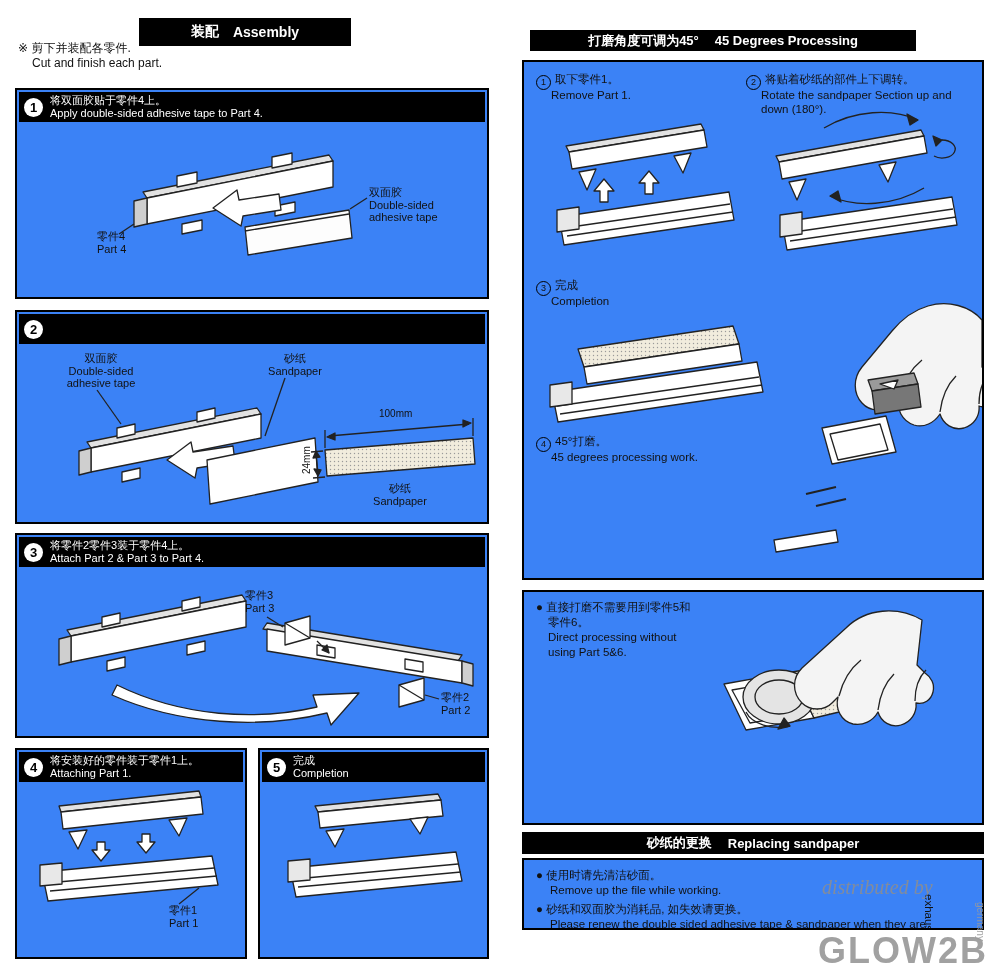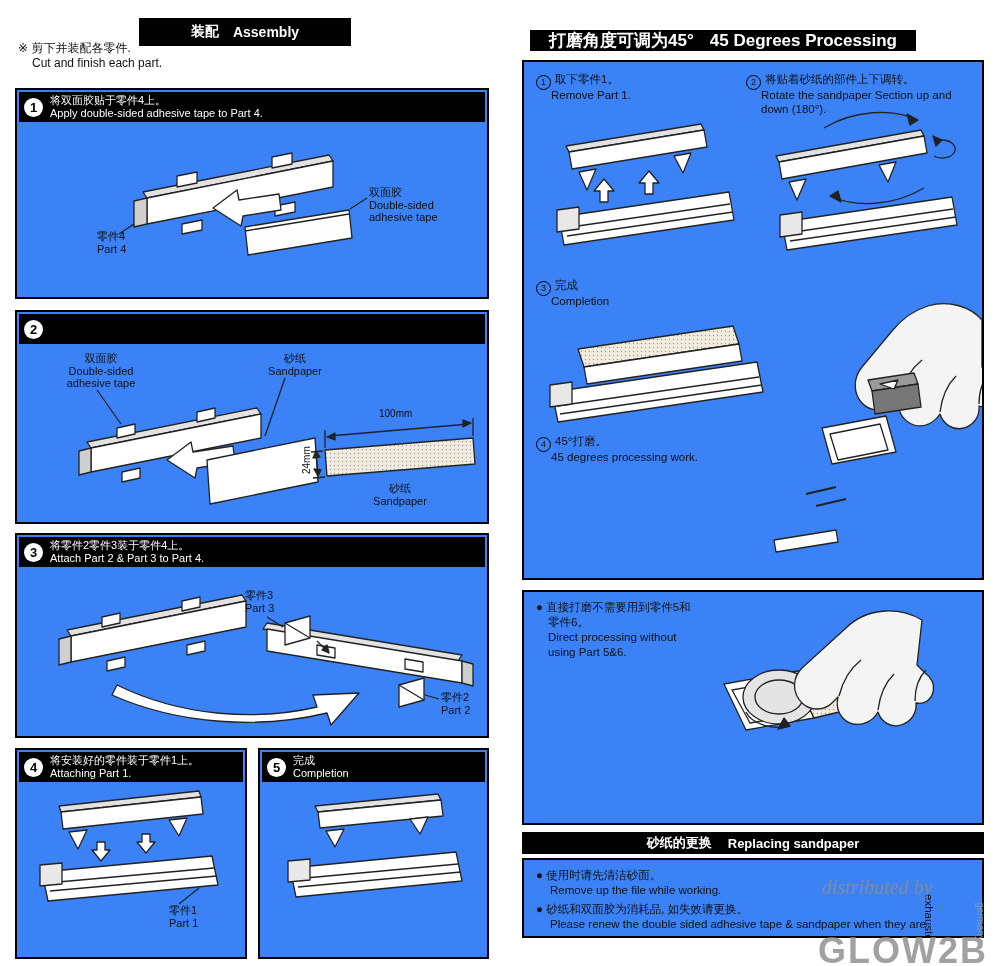--- a/index.html
+++ b/index.html
@@ -238,21 +238,21 @@
     </svg>
     <div class="step-head">
       <span class="cnum">5</span>
       <div class="tt">
         <div>完成</div>
         <div>Completion</div>
       </div>
     </div>
   </div>
 
-  <div class="bar" style="left:530px;top:30px;width:386px;height:21px;font-size:17px;gap:16px;">
+  <div class="bar" style="left:530px;top:30px;width:386px;height:21px;font-size:13px;gap:16px;">
     <span>打磨角度可调为45°</span>
     <span>45 Degrees Processing</span>
   </div>
 
   <div class="box" style="left:522px;top:60px;width:462px;height:520px;">
     <svg class="illus" width="458" height="516" viewBox="0 0 458 516">
       <defs>
         <pattern id="dots2" width="4" height="4" patternUnits="userSpaceOnUse">
           <rect width="4" height="4" fill="#f1ecdd"></rect>
             <circle cx="1.5" cy="1.5" r="0.7" fill="#9a9a9a"></circle>
@@ -370,21 +370,21 @@
     <div class="rtext" style="left:24px;top:23px;">零件6。</div>
     <div class="rtext" style="left:24px;top:38px;">Direct processing without</div>
     <div class="rtext" style="left:24px;top:53px;">using Part 5&amp;6.</div>
   </div>
 
   <div class="bar" style="left:522px;top:832px;width:462px;height:22px;font-size:13px;gap:16px;">
     <span>砂纸的更换</span>
     <span>Replacing sandpaper</span>
   </div>
 
-  <div class="box" style="left:522px;top:858px;width:462px;height:80px;">
+  <div class="box" style="left:522px;top:858px;width:462px;height:72px;">
     <div class="rtext" style="left:12px;top:8px;">● 使用时请先清洁砂面。</div>
     <div class="rtext" style="left:26px;top:23px;">Remove up the file while working.</div>
     <div class="rtext" style="left:12px;top:42px;">● 砂纸和双面胶为消耗品, 如失效请更换。</div>
     <div class="rtext" style="left:26px;top:57px;">Please renew the double sided adhesive tape &amp; sandpaper when they are</div>
     <div class="rtext rot90" style="left:412px;top:34px;">exhausted.</div>
   </div>
 
   <div class="wm wm-dist" style="left:822px;top:876px;">distributed by</div>
   <div class="wm wm-brand" style="left:818px;top:896px;">GLOW2B</div>
   <div class="wm wm-country rot90" style="left:986px;top:902px;">germany</div>

